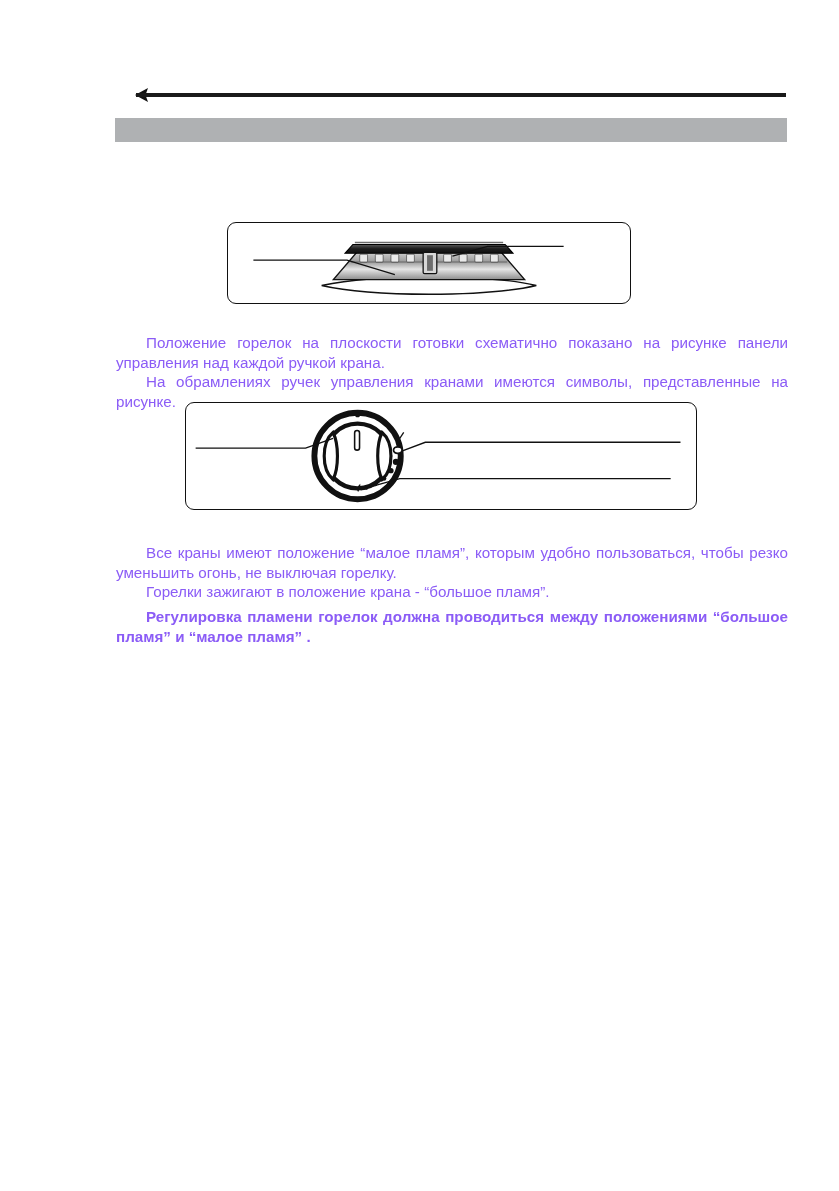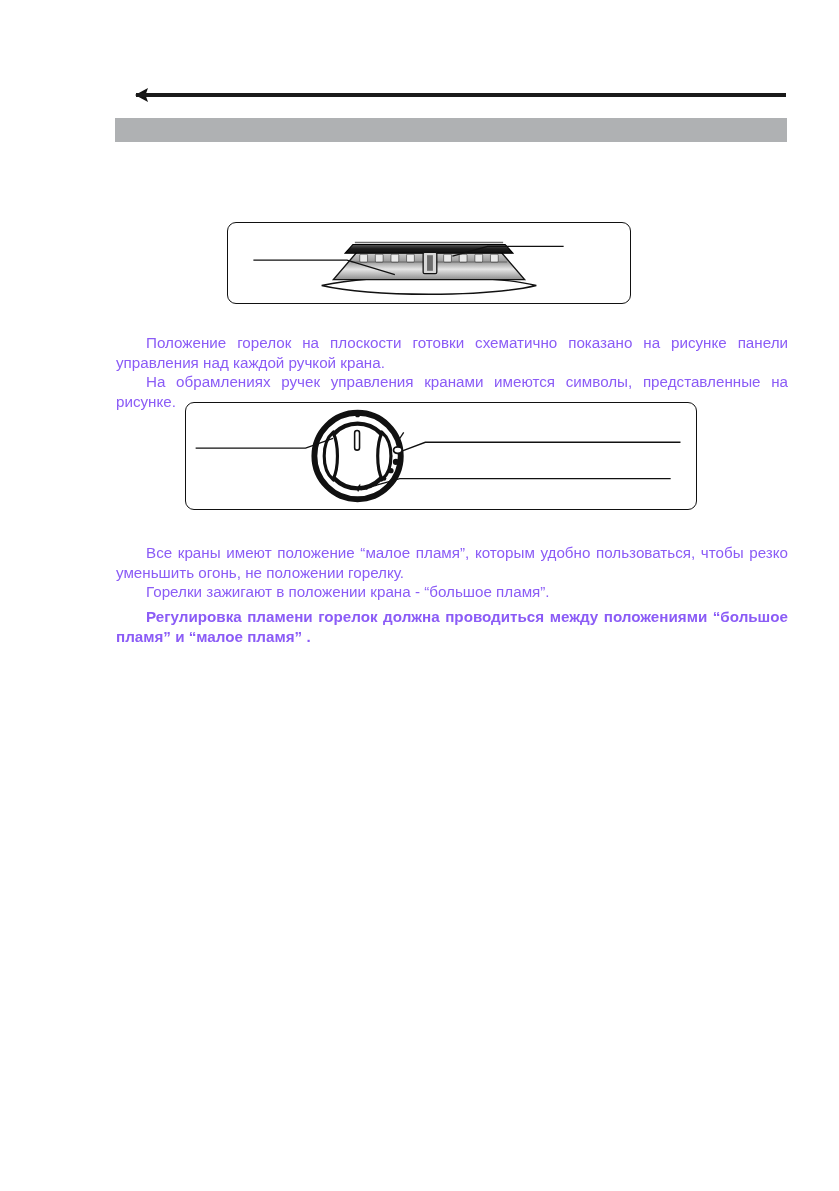--- a/index.html
+++ b/index.html
@@ -189,17 +189,17 @@
       <path d="M216 49 L240 40 L500 40"></path>
       <path d="M182 86 L214 77 L490 77"></path>
     </g>
   </svg>
 </div>
 
 <p class="para" id="p1"><span class="ind"></span><span>Положение горелок на плоскости готовки схематично показано на рисунке панели управления над каждой ручкой крана.</span></p>
 
 <p class="para" id="p2"><span class="ind"></span><span>На обрамлениях ручек управления кранами имеются  символы, представленные на рисунке.</span></p>
 
-<p class="para" id="p3"><span class="ind"></span><span>Все краны имеют  положение “малое пламя”, которым удобно пользоваться, чтобы резко уменьшить огонь, не положении горелку.</span></p>
-
-<p class="para nojust" id="p4"><span class="ind"></span><span>Горелки  зажигают в положении крана - “большое пламя”.</span></p>
+<p class="para" id="p3"><span class="ind"></span><span>Все краны имеют  положение “малое пламя”, которым удобно пользоваться, чтобы резко уменьшить огонь, не выключая горелку.</span></p>
+
+<p class="para nojust" id="p4"><span class="ind"></span><span>Горелки  зажигают в положение крана - “большое пламя”.</span></p>
 
 <p class="para" id="p5"><span class="ind"></span><span>Регулировка пламени горелок должна проводиться   между положениями “большое пламя” и “малое пламя” .</span></p>
 
 </body></html>

